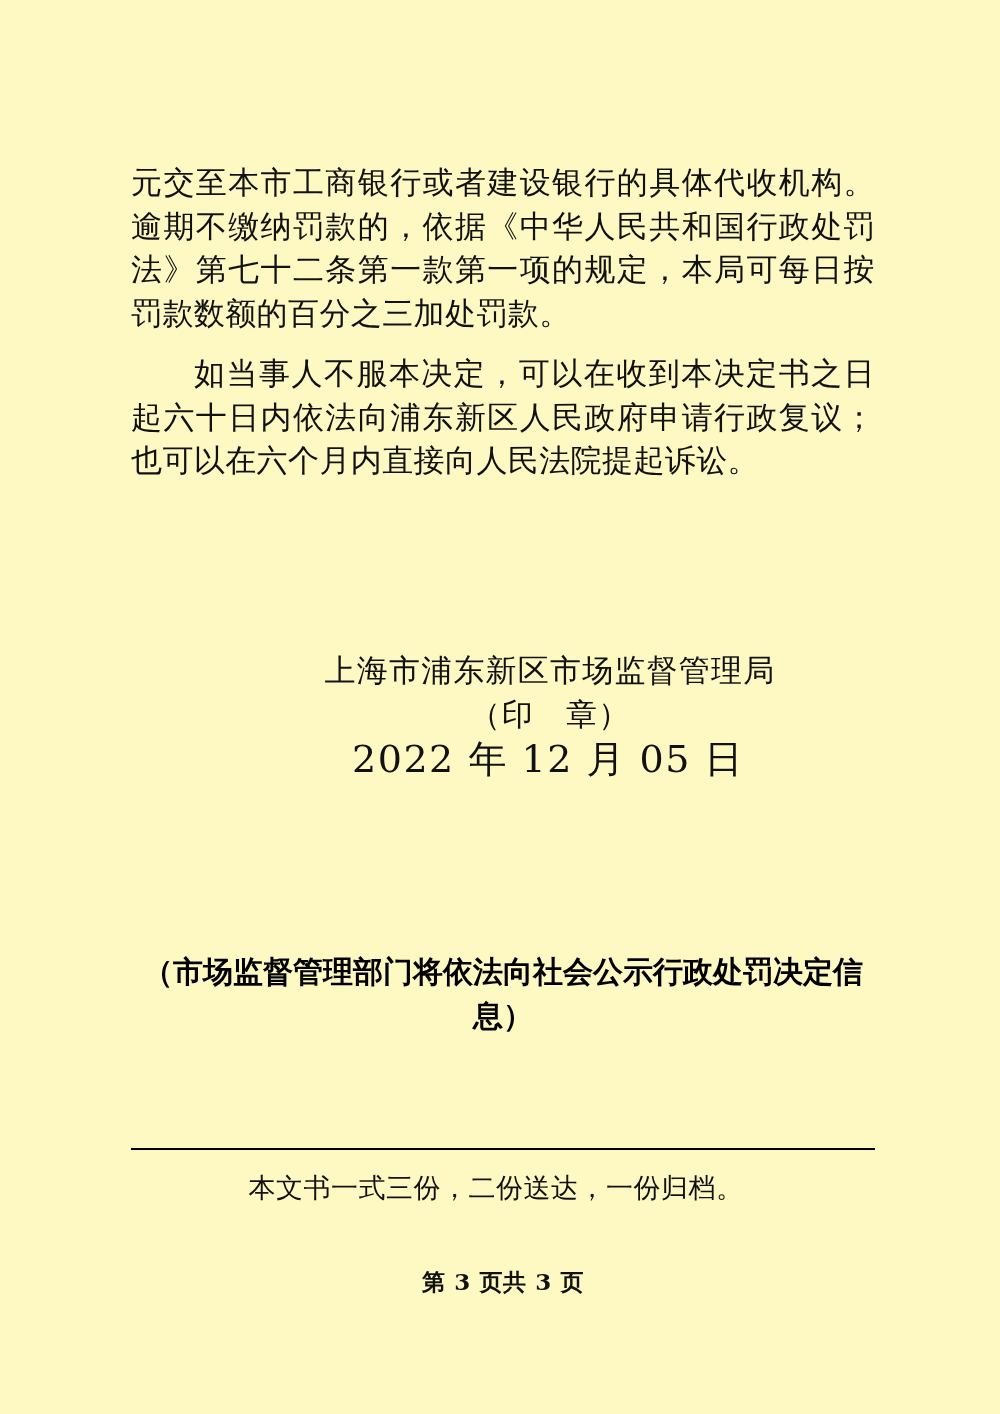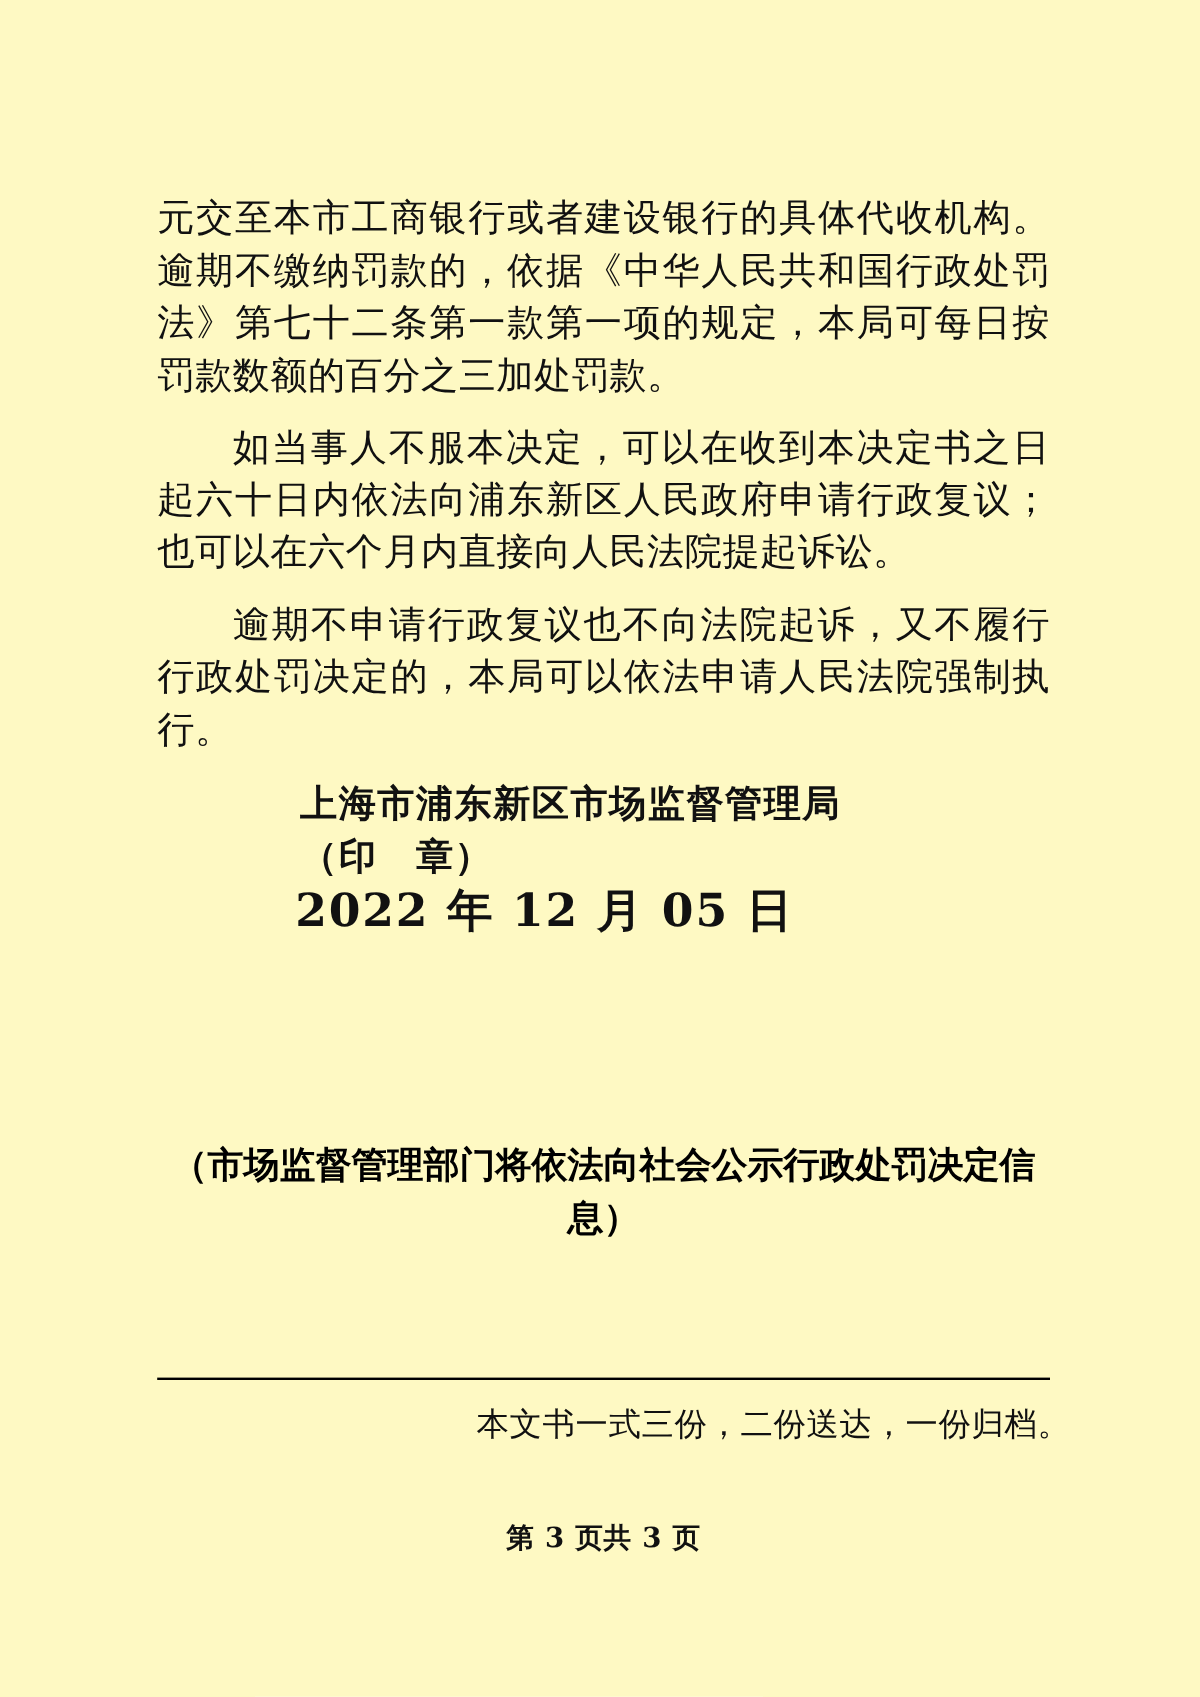--- a/index.html
+++ b/index.html
@@ -45,25 +45,24 @@
   .para.indent {
     text-indent: 63px;
   }
   .para + .para {
     margin-top: 17px;
   }
 
   
   .sign-block {
     position: absolute;
-    left: 140px;
+    left: 123px;
     top: 648px;
     width: 744px;
-    text-align: left;
-    font-weight: bold;
+    text-align: center;
   }
   .sign-agency {
     font-size: 31px;
     line-height: 44px;
     letter-spacing: 1.2px;
     padding-left: 110px;
     color: #111111;
   }
   .sign-seal {
     font-size: 31px;
@@ -101,27 +100,27 @@
     left: 131px;
     top: 1148px;
     width: 744px;
     height: 0;
     border-top: 2px solid #000000;
   }
 
   
   .footer-note {
     position: absolute;
-    left: 148px;
+    left: 124px;
     top: 1168px;
     width: 744px;
     font-size: 27px;
     line-height: 40px;
     letter-spacing: 0.5px;
-    text-align: right;
+    text-align: center;
     color: #111111;
   }
 
   
   .page-number {
     position: absolute;
     left: 131px;
     top: 1265px;
     width: 744px;
     text-align: center;
@@ -133,21 +132,20 @@
   }
 </style>
 </head>
 <body>
 
 <div class="page">
 
   <div class="body-area">
     <p class="para">元交至本市工商银行或者建设银行的具体代收机构。逾期不缴纳罚款的，依据《中华人民共和国行政处罚法》第七十二条第一款第一项的规定，本局可每日按罚款数额的百分之三加处罚款。</p>
     <p class="para indent">如当事人不服本决定，可以在收到本决定书之日起六十日内依法向浦东新区人民政府申请行政复议；也可以在六个月内直接向人民法院提起诉讼。</p>
-    <p class="para indent">逾期不申请行政复议也不向法院起诉，又不履行行政处罚决定的，本局可以依法申请人民法院强制执行。</p>
   </div>
 
   <div class="sign-block">
     <div class="sign-agency">上海市浦东新区市场监督管理局</div>
     <div class="sign-seal">（印　章）</div>
     <div class="sign-date">2022 年 12 月 05 日</div>
   </div>
 
   <div class="notice-line">（市场监督管理部门将依法向社会公示行政处罚决定信息）</div>
 

